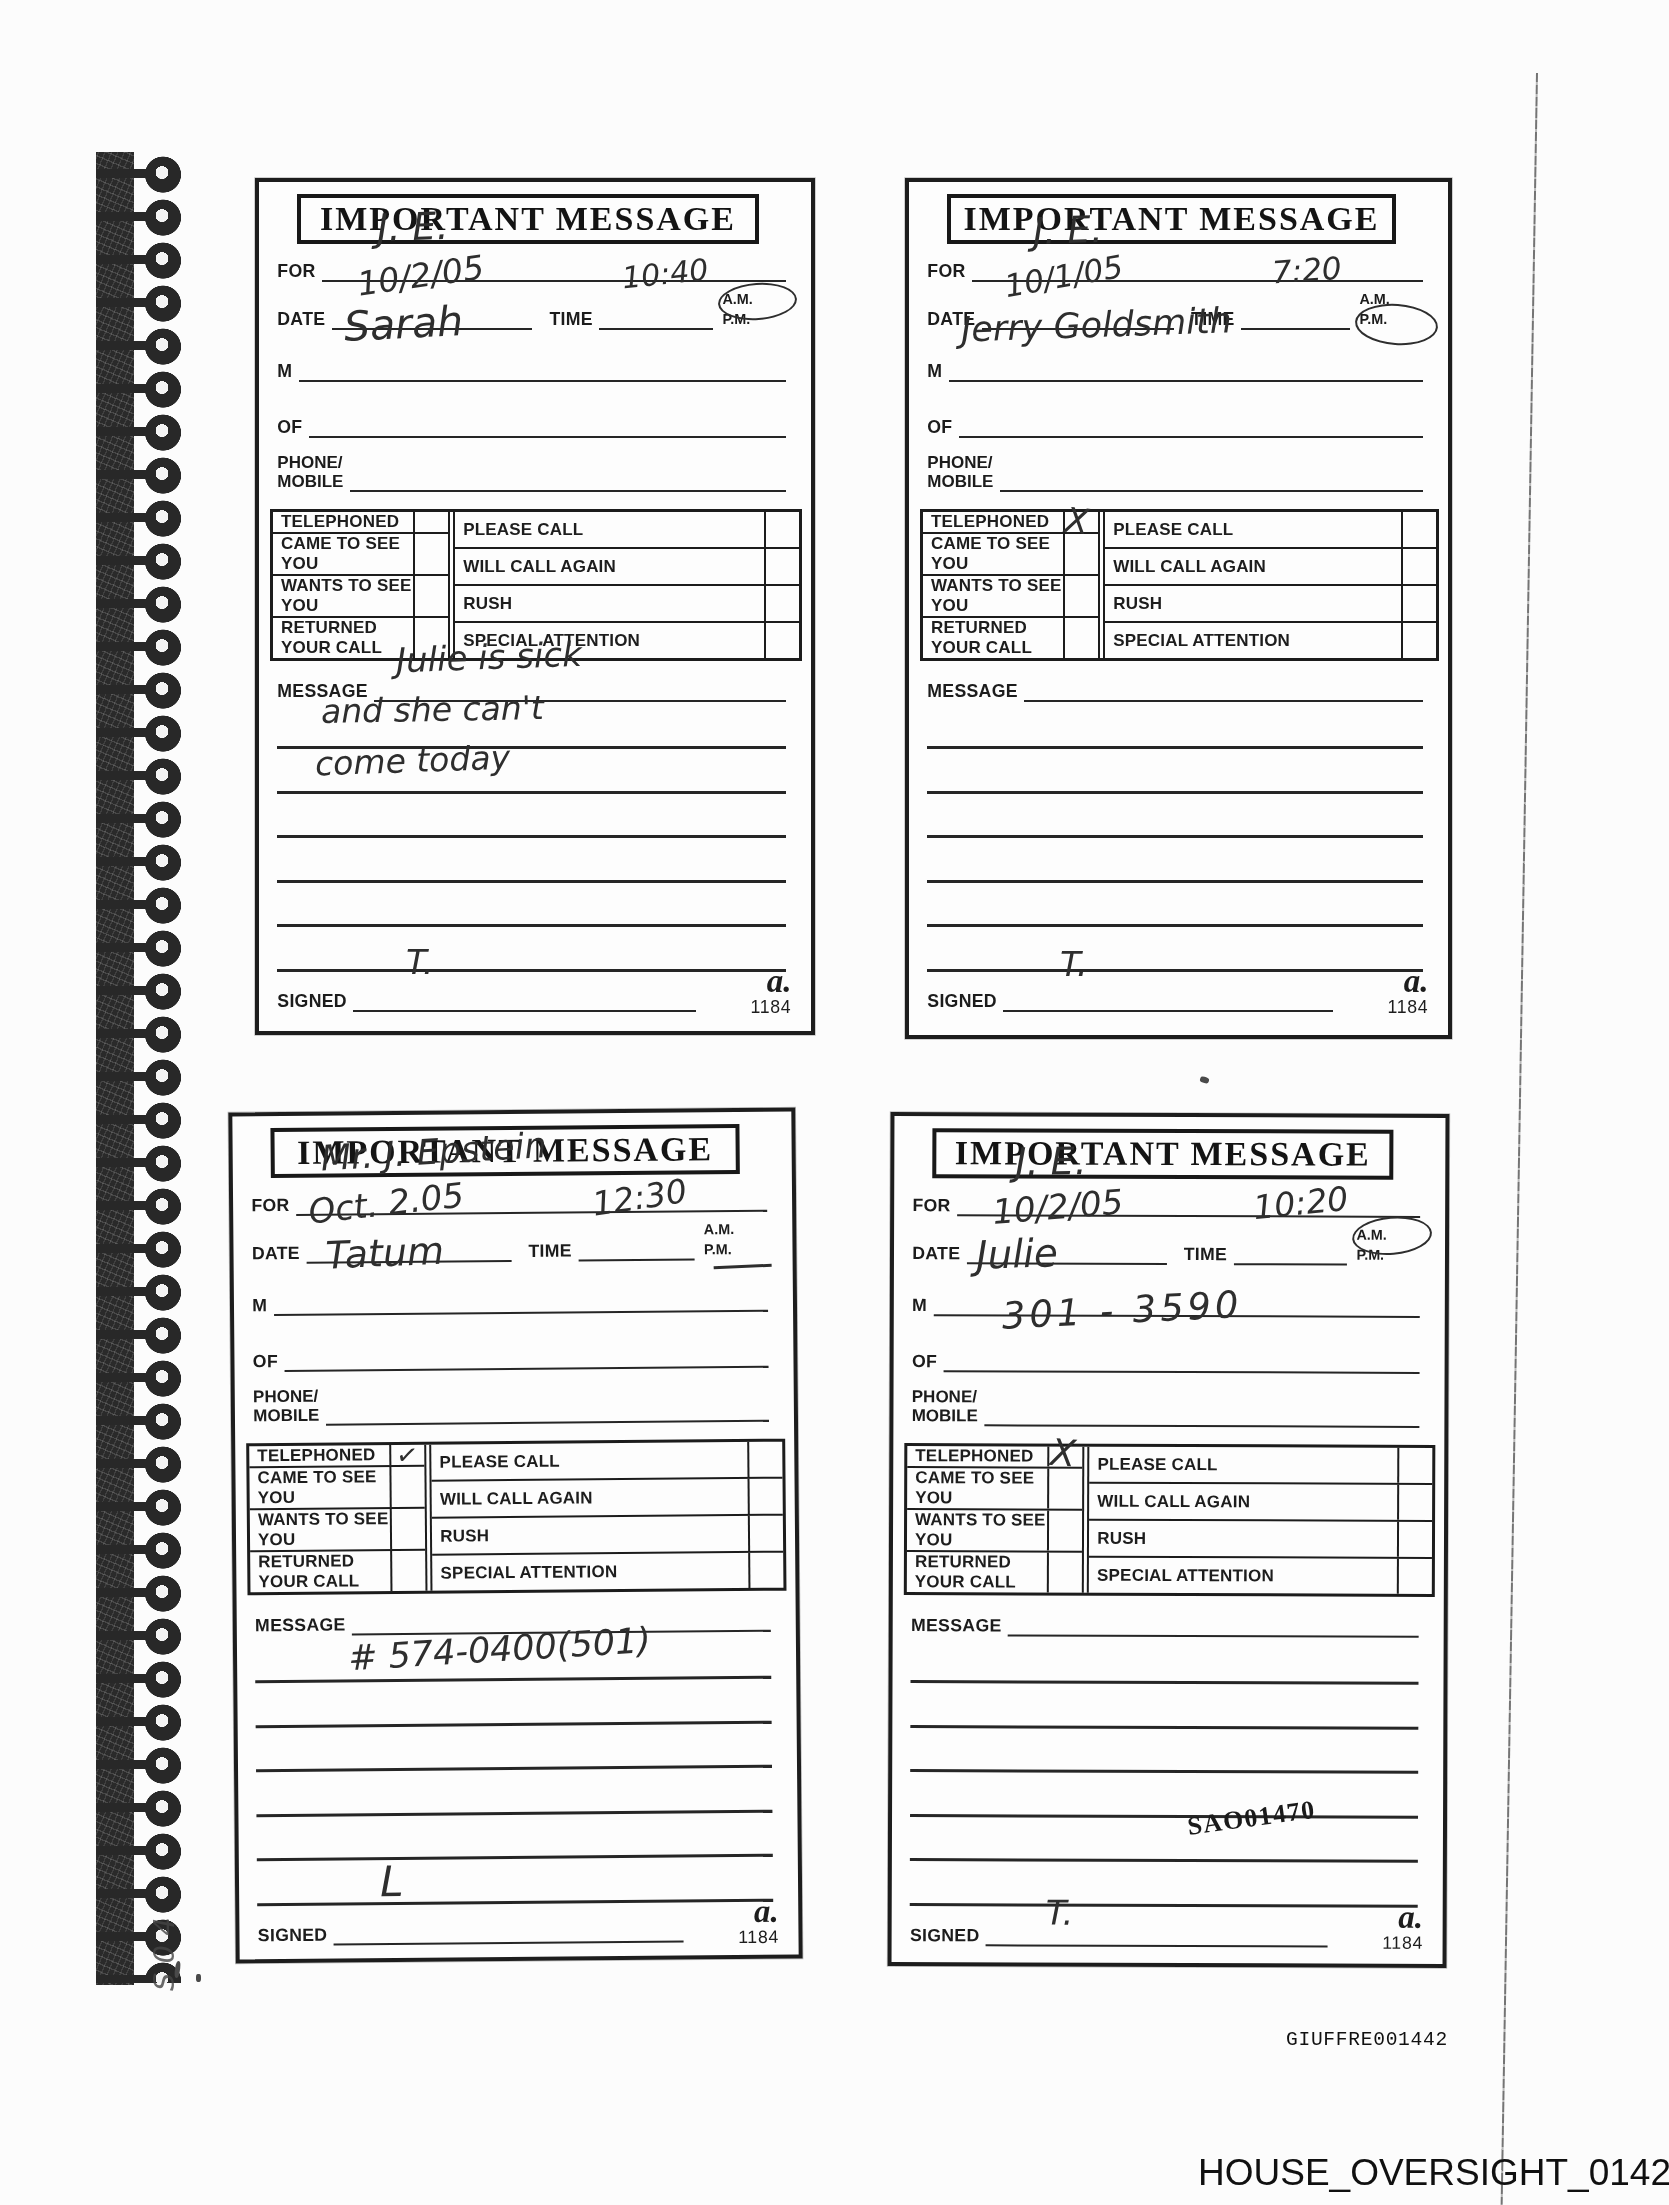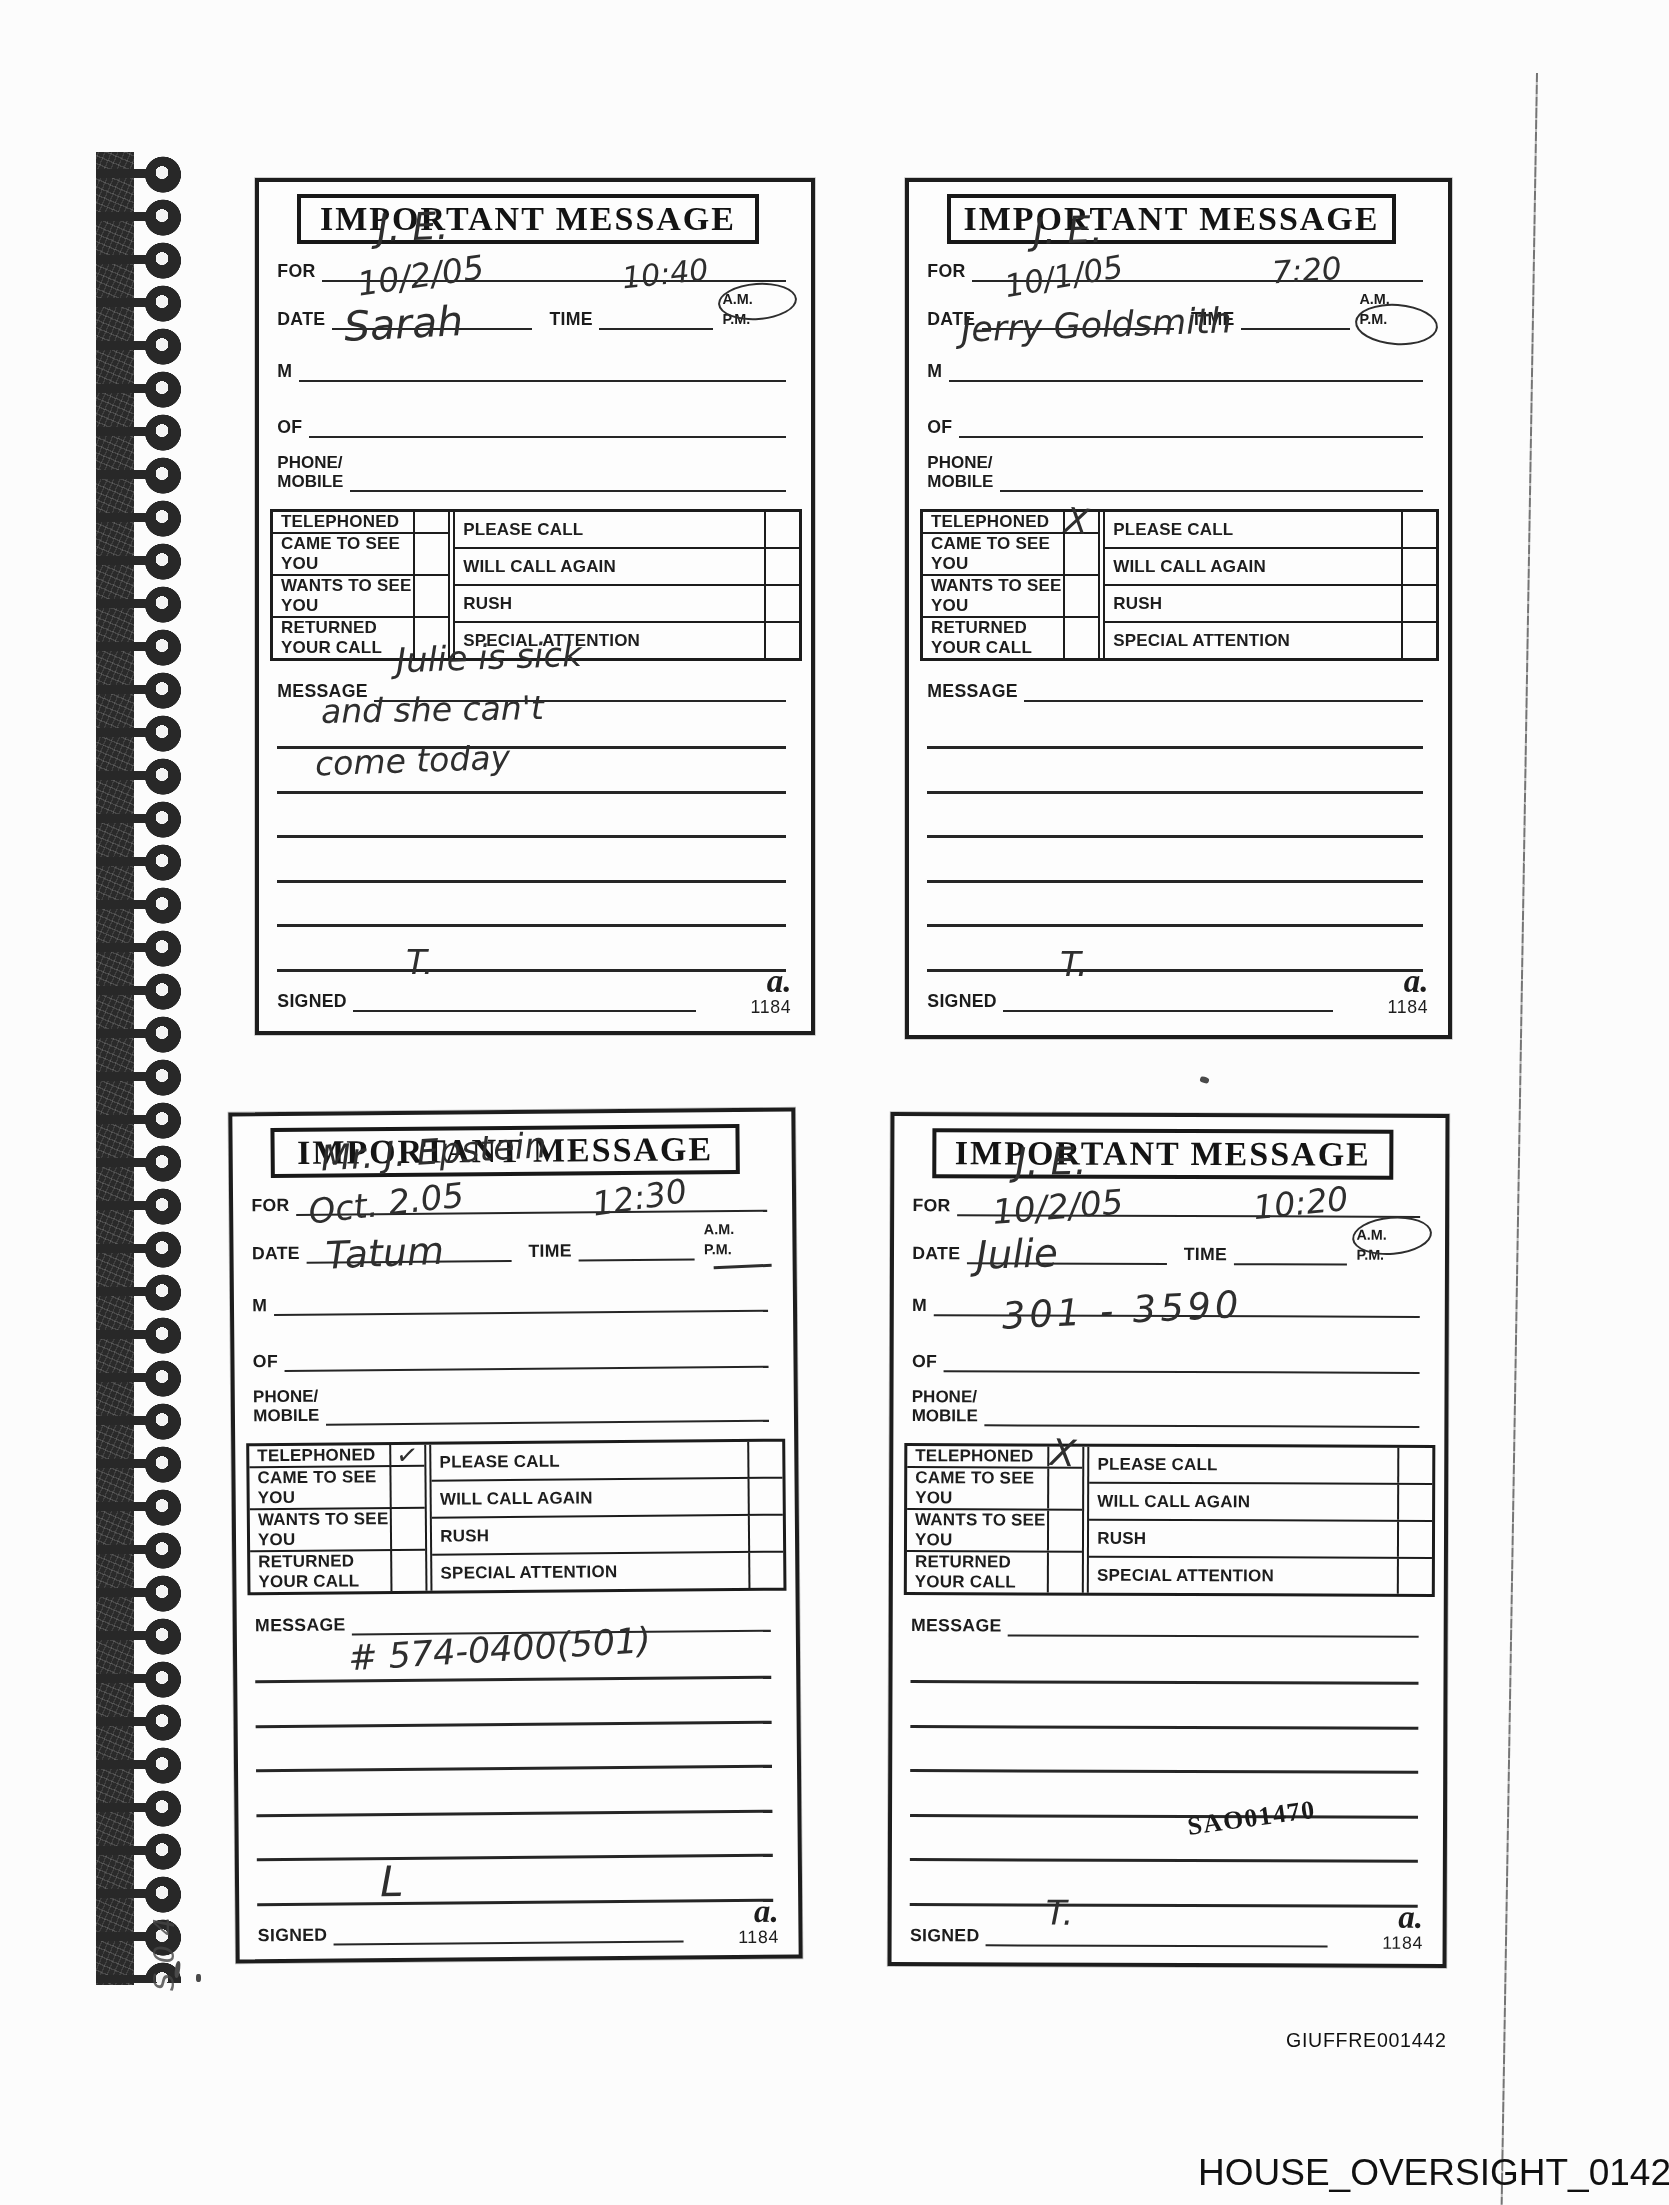--- a/index.html
+++ b/index.html
@@ -71,21 +71,21 @@
 
   
   .hw{position:absolute;font-family:"DejaVu Sans",sans-serif;font-style:italic;color:#2e2e2e;
       white-space:nowrap;line-height:1;}
   .stamp{position:absolute;font-family:"Liberation Serif",serif;font-weight:bold;font-size:26px;
       letter-spacing:1.3px;color:#1a1a1a;white-space:nowrap;}
   .pm-under{position:absolute;right:21px;top:153px;width:58px;height:3.3px;background:#2e2e2e;
       transform:rotate(-2deg);}
 
   
-  .docid{position:absolute;left:1286px;top:2029px;font-family:Liberation Sans, sans-serif;
+  .docid{position:absolute;left:1286px;top:2029px;font-family:Liberation Mono, monospace;
       font-size:19.6px;letter-spacing:0.7px;color:#111;}
   .bates{position:absolute;left:1198px;top:2152px;font-size:37px;color:#101010;}
 </style>
 </head>
 <body>
 
 <div class="page">
 
   <div class="binding"></div>
   <div class="coils"></div>

